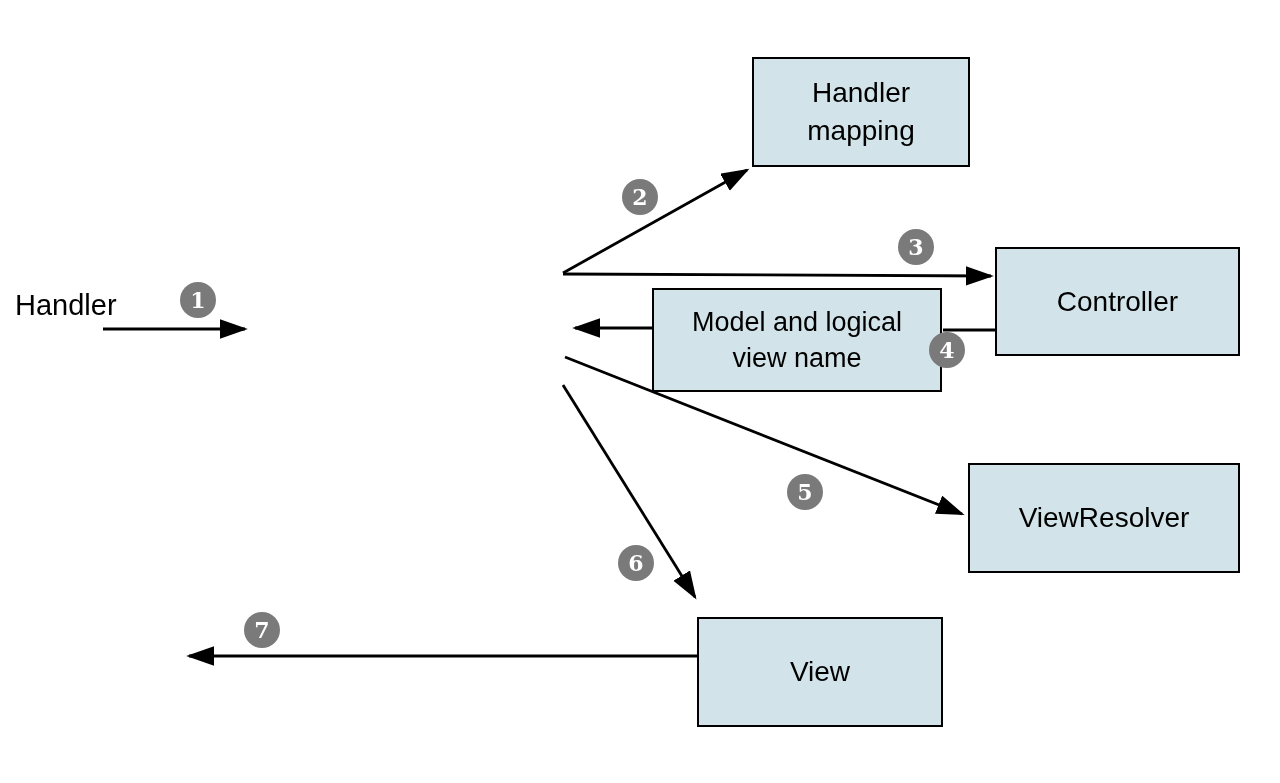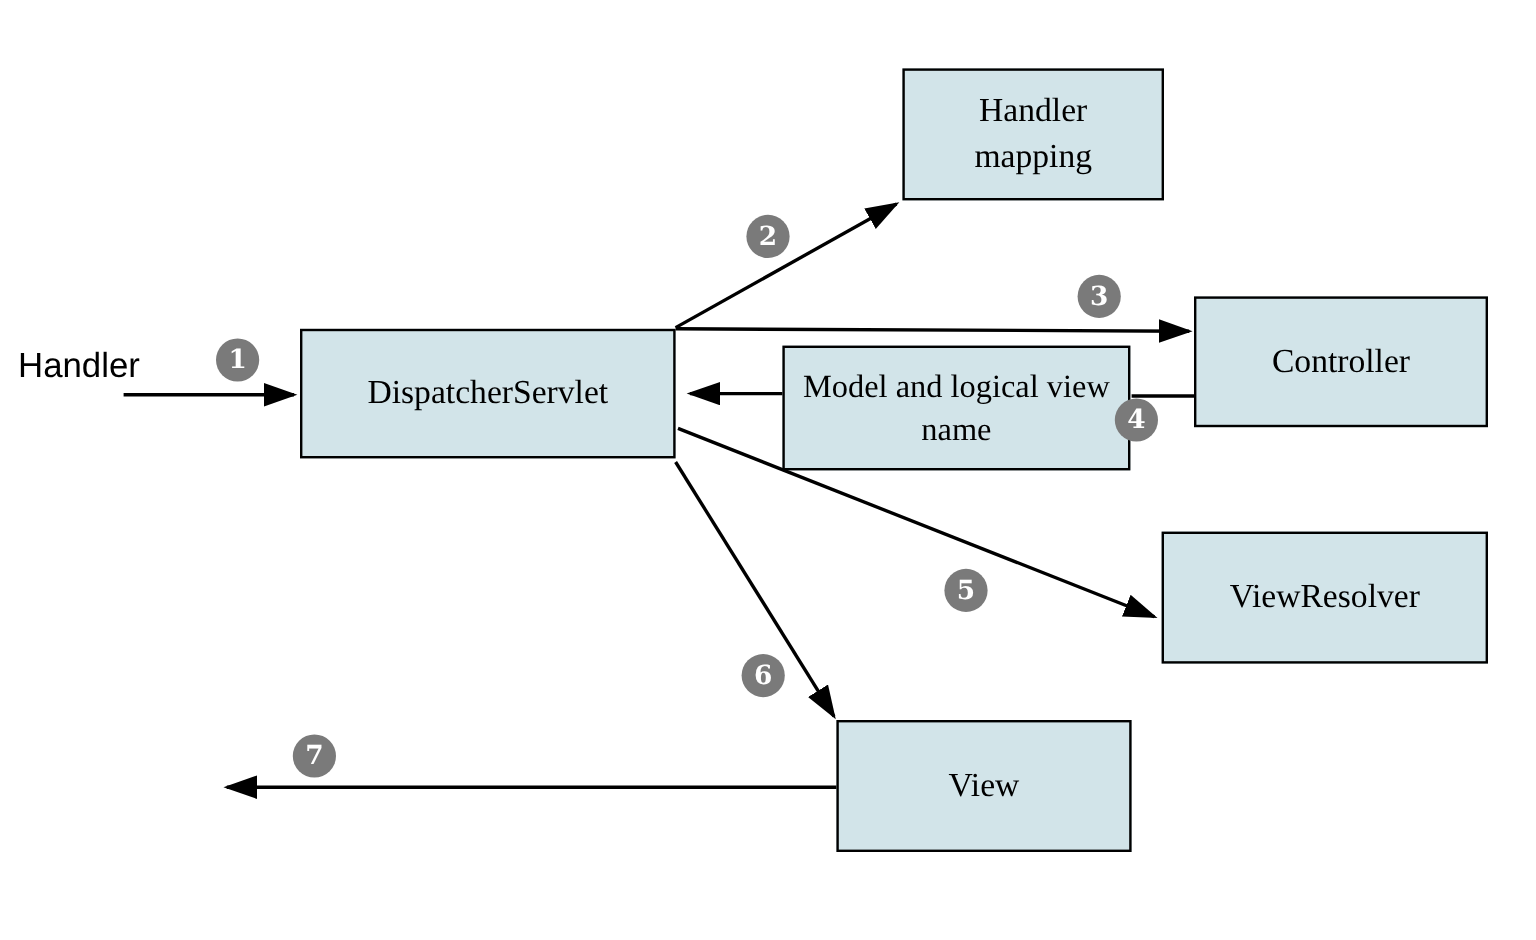--- a/index.html
+++ b/index.html
@@ -5,28 +5,28 @@
   :root{
     --background:#ffffff; --box-fill:#d2e4e9; --box-border:#000000;
     --circle-fill:#7a7a7a; --circle-number:#ffffff; --arrow:#000000; --text:#000000;
   }
   *{margin:0;padding:0;box-sizing:border-box;}
   body{background:var(--background);font-family:"Liberation Sans","DejaVu Sans",sans-serif;}
   .canvas{position:relative;width:1280px;height:783px;background:var(--background);overflow:hidden;}
   .node{
     position:absolute;background:var(--box-fill);border:2.5px solid var(--box-border);
     display:flex;align-items:center;justify-content:center;text-align:center;
-    font-size:28px;color:var(--text);line-height:1.35;padding:0 10px;font-family:Liberation Serif, serif;
+    font-size:28px;color:var(--text);line-height:1.35;padding:0 10px;
   }
   #node-dispatcher-servlet{left:250px;top:274px;width:313px;height:108px;}
   #node-handler-mapping{left:752px;top:57px;width:218px;height:110px;}
   #node-controller{left:995px;top:247px;width:245px;height:109px;text-align:center;}
   #node-model-view-name{left:652px;top:288px;width:290px;height:104px;font-size:27px;justify-content:center;}
-  #node-view-resolver{left:968px;top:443px;width:272px;height:110px;}
-  #node-view{left:697px;top:600px;width:246px;height:110px;}
+  #node-view-resolver{left:968px;top:463px;width:272px;height:110px;}
+  #node-view{left:697px;top:617px;width:246px;height:110px;}
   .free-label{position:absolute;font-size:29px;color:var(--text);white-space:nowrap;}
   #label-request{left:15px;top:289px;}
   #label-response{left:300px;top:616px;}
   .arrow-layer{position:absolute;left:0;top:0;width:1280px;height:783px;pointer-events:none;}
   .arrow-layer line{stroke:var(--arrow);stroke-width:2.8px;}
   .arrow-layer .head{fill:var(--arrow);}
   .step-circle{
     position:absolute;width:36px;height:36px;border-radius:50%;
     background:var(--circle-fill);color:var(--circle-number);
     display:flex;align-items:center;justify-content:center;
@@ -38,23 +38,20 @@
   #step-4{left:929px;top:332px;}
   #step-5{left:787px;top:474px;}
   #step-6{left:618px;top:545px;}
   #step-7{left:244px;top:612px;}
 </style>
 </head>
 <body>
 
 <div class="canvas">
 
-  <div class="node" id="node-dispatcher-servlet">
-    <span>DispatcherServlet</span>
-  </div>
   <div class="node" id="node-handler-mapping">
     <span>Handler mapping</span>
   </div>
   <div class="node" id="node-controller">
     <span>Controller</span>
   </div>
   <div class="node" id="node-model-view-name">
     <span>Model and logical view name</span>
   </div>
   <div class="node" id="node-view-resolver">

